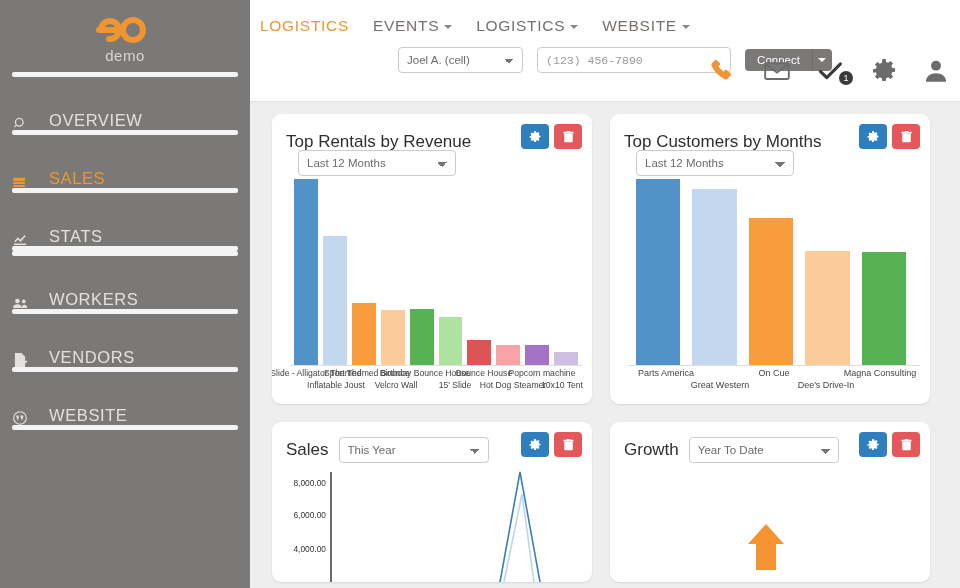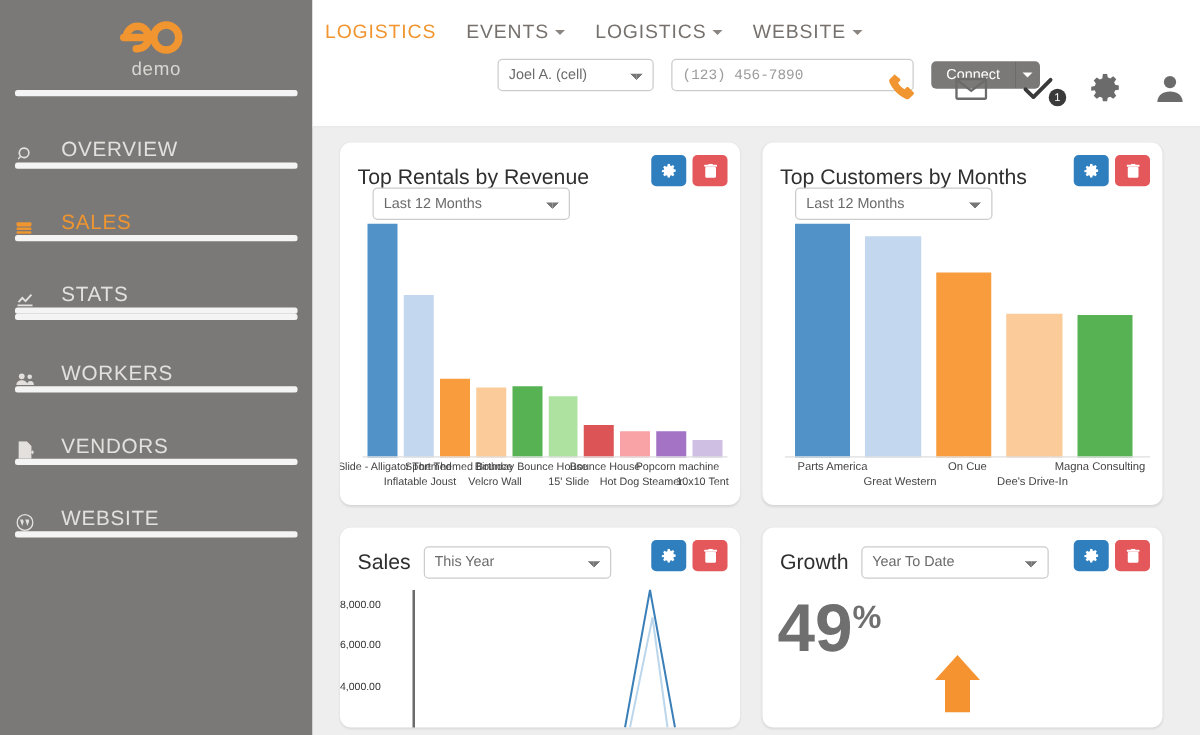--- a/index.html
+++ b/index.html
@@ -132,21 +132,21 @@
   .axisline { position: absolute; left: 18px; right: 10px; bottom: 38px;
     height: 1px; background: #dedede; }
   .blabels { position: absolute; left: 0; right: 0; bottom: 4px;
     height: 32px; }
   .blabel { position: absolute; font-size: 8.6px; color: #444;
     white-space: nowrap; text-align: center; transform: translateX(-50%); }
 
   
   .salesarea { position: absolute; left: 0; right: 0; top: 44px; bottom: 0; }
   .ylab { position: absolute; font-size: 8.4px; color: #333;
-    width: 54px; }
+    text-align: right; width: 54px; }
   .vaxis { position: absolute; left: 58px; top: 6px; bottom: 0;
     width: 2px; background: #6b6b6b; }
 
   
   .growthbody { position: absolute; left: 0; right: 0; top: 44px; bottom: 0; }
   .gnum { position: absolute; left: 12px; top: 10px;
     font-size: 54px; font-weight: bold; color: #6f6f6f; line-height: 1; }
   .gpct { font-size: 26px; font-weight: bold; vertical-align: super; }
   .garrow { position: absolute; left: 136px; top: 58px; }
 </style>
@@ -448,23 +448,20 @@
             <button class="pbtn trash">
               <svg width="11" height="12" viewBox="0 0 12 14" fill="#fff">
                   <rect x="1" y="3" width="10" height="10" rx="1"></rect>
                   <rect x="0" y="1" width="12" height="1.8" rx=".6"></rect>
                   <rect x="4" y="0" width="4" height="1.6"></rect>
                 </svg>
             </button>
           </div>
         </div>
         <div class="growthbody">
-          <div class="gnum">
-            <span>49</span><span class="gpct">%</span>
-          </div>
           <div class="garrow">
             <svg width="40" height="46" viewBox="0 0 40 46" fill="#f4932f">
               <path d="M20 0 L38 20 L30 20 L30 46 L10 46 L10 20 L2 20 Z"></path>
             </svg>
           </div>
         </div>
       </div>
 
     </div>
   </section>

